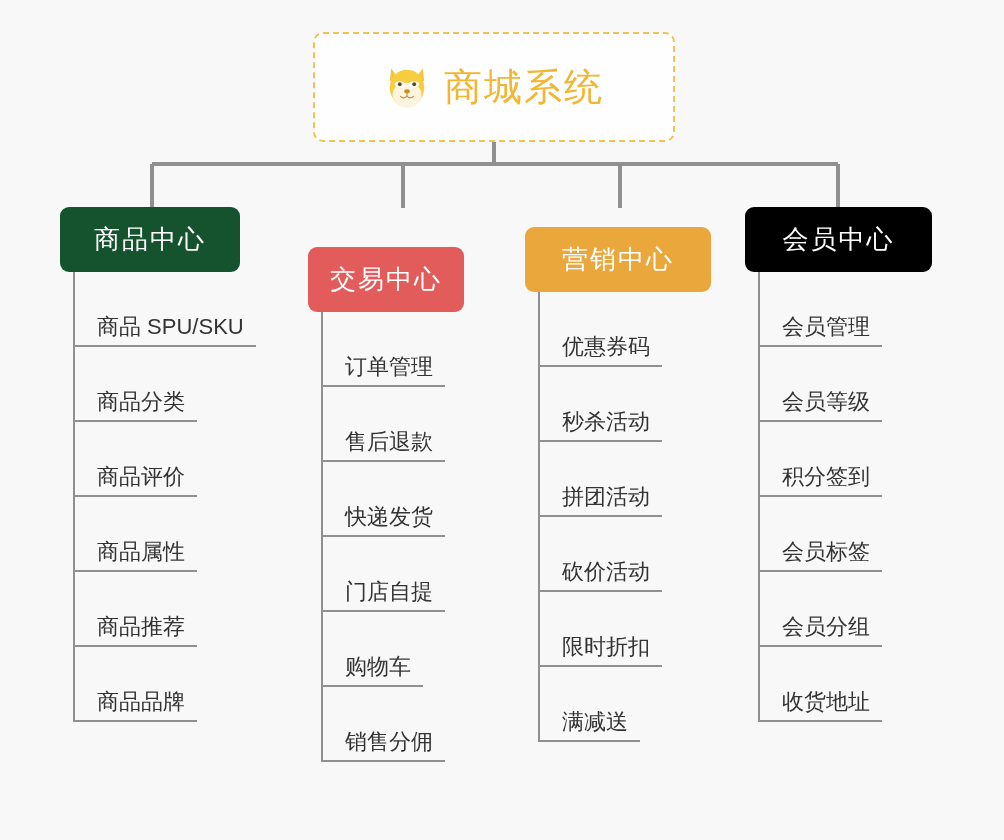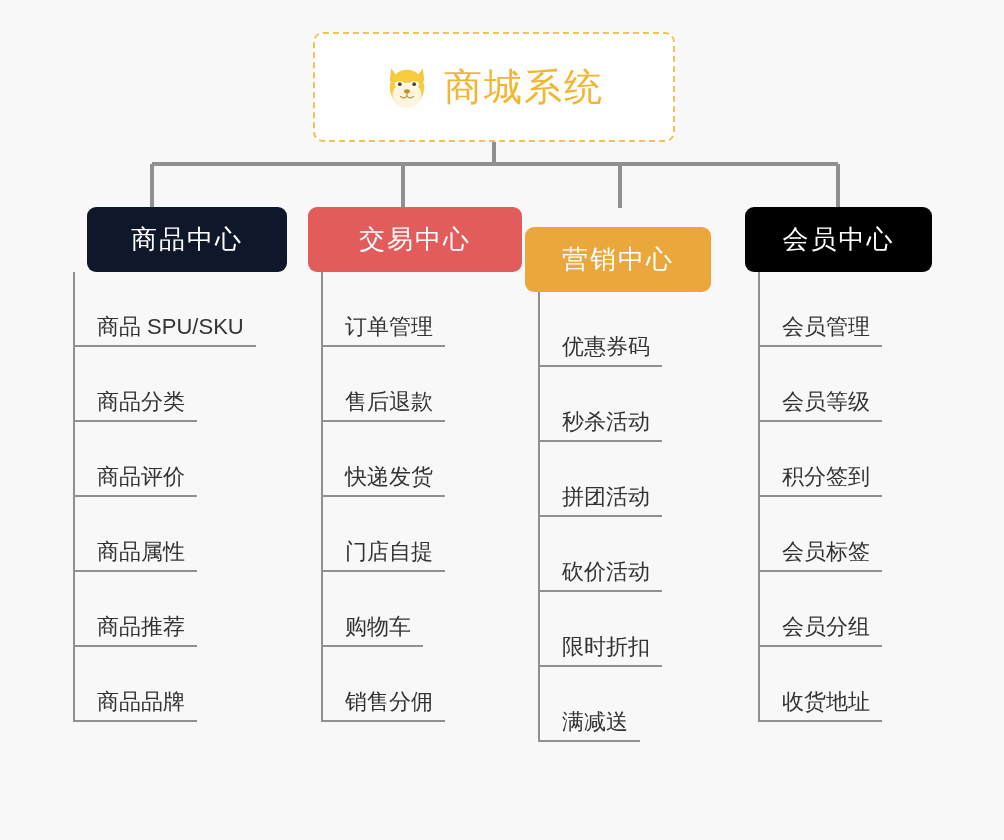--- a/index.html
+++ b/index.html
@@ -142,21 +142,21 @@
         <ellipse cx="42" cy="28" rx="2.6" ry="2.6" fill="#5a4320"></ellipse>
         <ellipse cx="32" cy="38" rx="4" ry="3" fill="#c78b2c"></ellipse>
         <path d="M32 41 L32 45 M32 45 q-5 4 -9 0 M32 45 q5 4 9 0" stroke="#c78b2c" stroke-width="1.6" fill="none" stroke-linecap="round"></path>
       </svg>
     </span>
     <span class="root-title">商城系统</span>
   </div>
 
   <div id="columns">
       <div class="column" style="left: 60px; width: 180px;">
-        <div class="cat-box" style="background: #0f172a; width: 200px; margin-left: 27px;">
+        <div class="cat-box" style="background: #14532d; width: 180px;">
           <span>商品中心</span>
         </div>
         <div class="leaf-list">
           <div class="leaf-spine"></div>
           <div class="leaf-item">
             <span class="leaf-label">商品 SPU/SKU</span>
             <div class="leaf-underline" style="width: 183px;"></div>
           </div>
           <div class="leaf-item">
             <span class="leaf-label">商品分类</span>
@@ -174,21 +174,21 @@
             <span class="leaf-label">商品推荐</span>
             <div class="leaf-underline" style="width: 124px;"></div>
           </div>
           <div class="leaf-item">
             <span class="leaf-label">商品品牌</span>
             <div class="leaf-underline" style="width: 124px;"></div>
           </div>
         </div>
       </div>
       <div class="column" style="left: 308px; width: 186px;">
-        <div class="cat-box" style="background: rgb(226, 92, 92); width: 214px;">
+        <div class="cat-box" style="background: rgb(226, 92, 92); width: 156px; margin-top: 40px;">
           <span>交易中心</span>
         </div>
         <div class="leaf-list">
           <div class="leaf-spine"></div>
           <div class="leaf-item">
             <span class="leaf-label">订单管理</span>
             <div class="leaf-underline" style="width: 124px;"></div>
           </div>
           <div class="leaf-item">
             <span class="leaf-label">售后退款</span>

